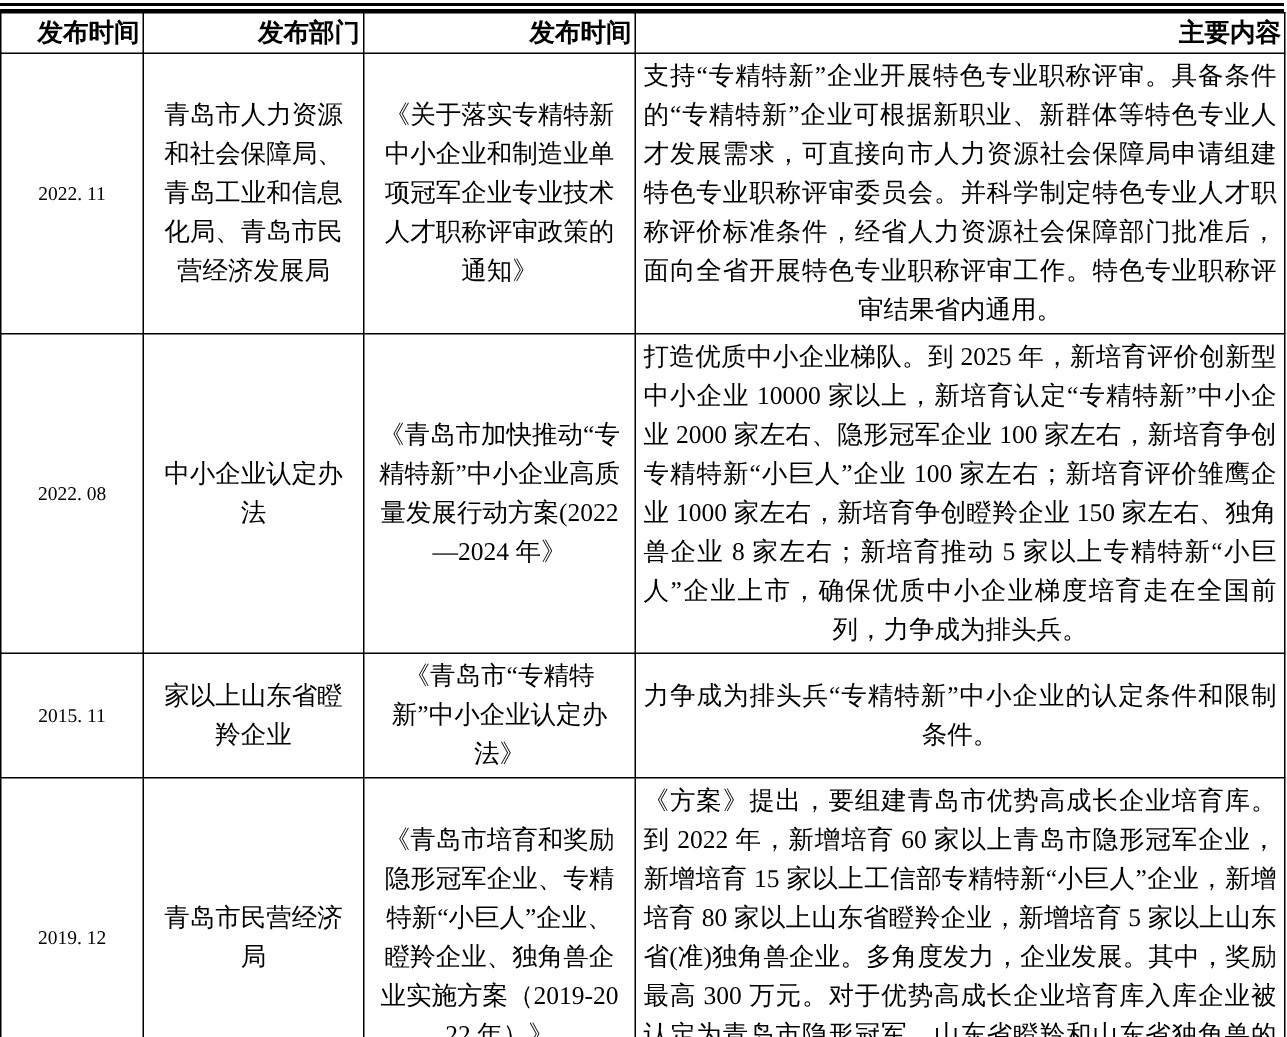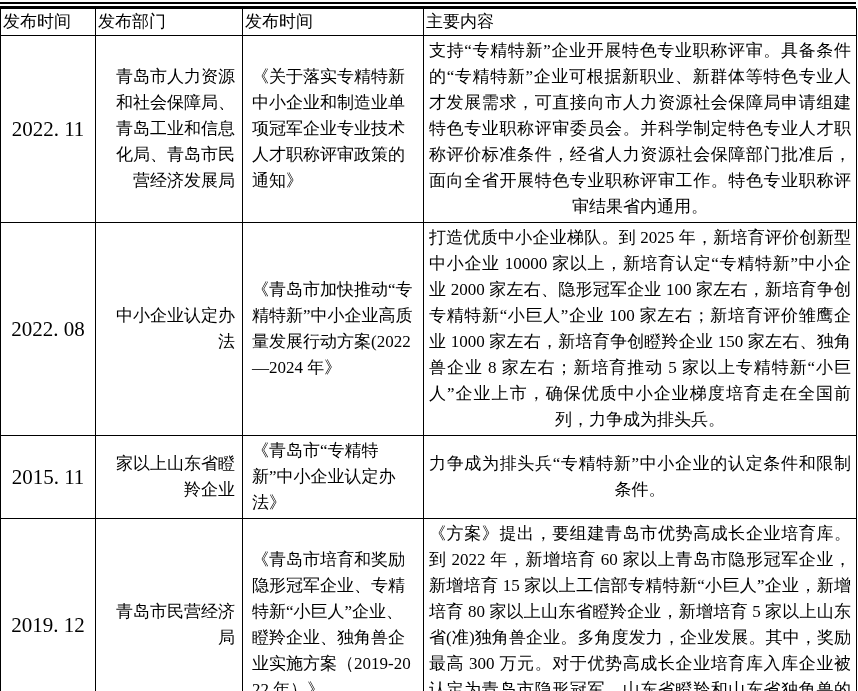--- a/index.html
+++ b/index.html
@@ -27,35 +27,36 @@
   col.c-content{ width: 433px; }
   th, td {
     border: 1px solid #000;
     vertical-align: middle;
     padding: 2px 4px;
     font-size: 17px;
     line-height: 26px;
     word-break: break-all;
   }
   thead th {
-    font-weight: normal;
-    text-align: left;
+    font-weight: bold;
+    text-align: right;
     height: 24px;
     line-height: 22px;
     padding: 1px 2px;
   }
   td.time {
     text-align: center;
-    font-size: 21px;
+    font-size: 13px;
   }
   td.dept {
-    text-align: right;
+    text-align: center;
     padding: 2px 7px;
   }
   td.policy {
+    text-align: center;
     padding: 2px 9px;
   }
   td.content {
     text-align: justify;
     text-align-last: center;
     padding: 2px 5px;
   }
   tr.r1 { height: 186px; }
   tr.r2 { height: 206px; }
   tr.r3 { height: 56px; }

